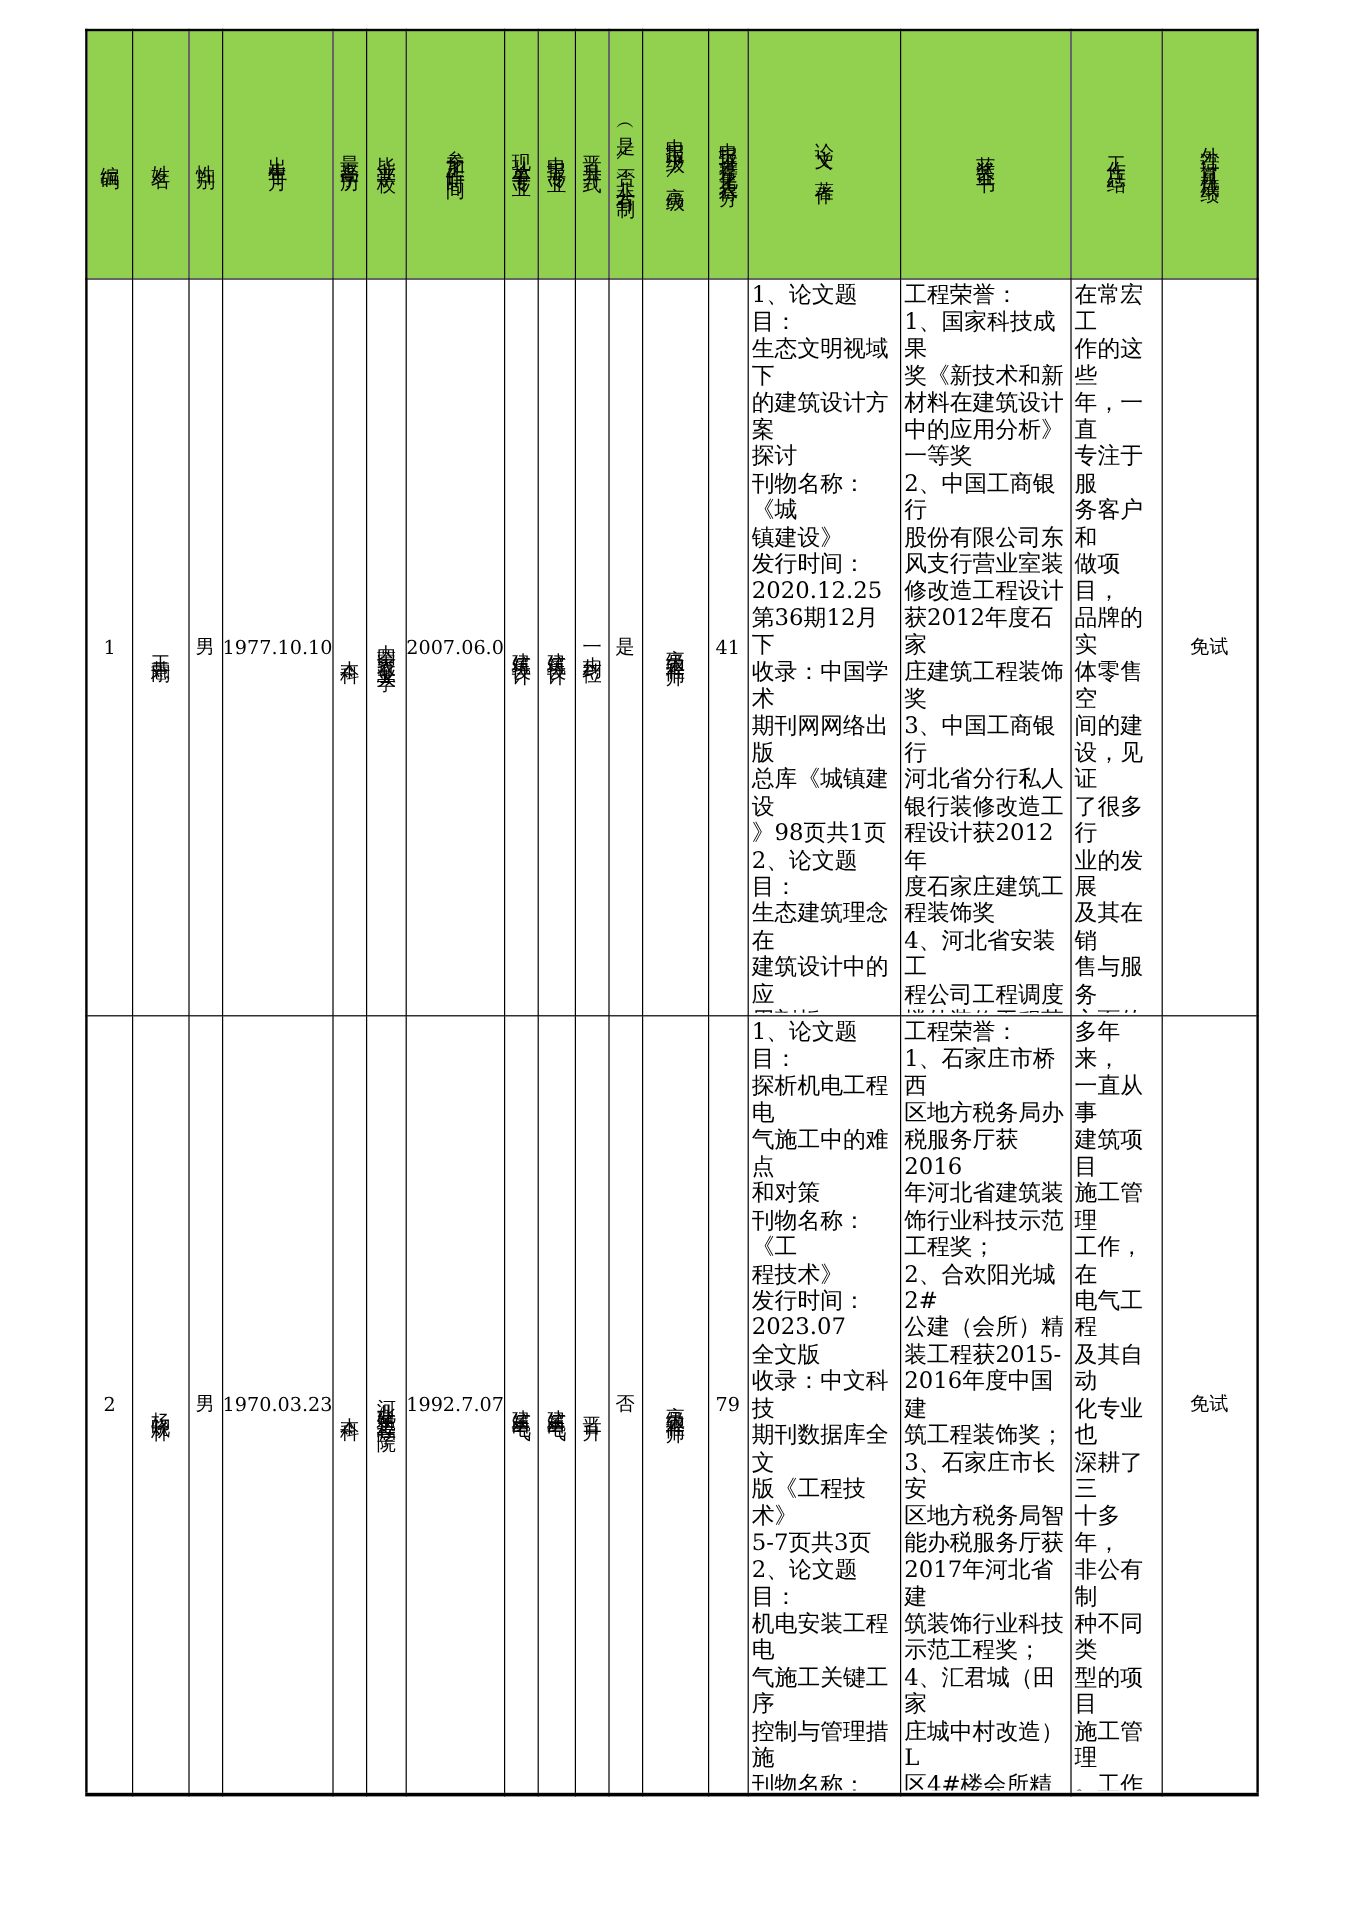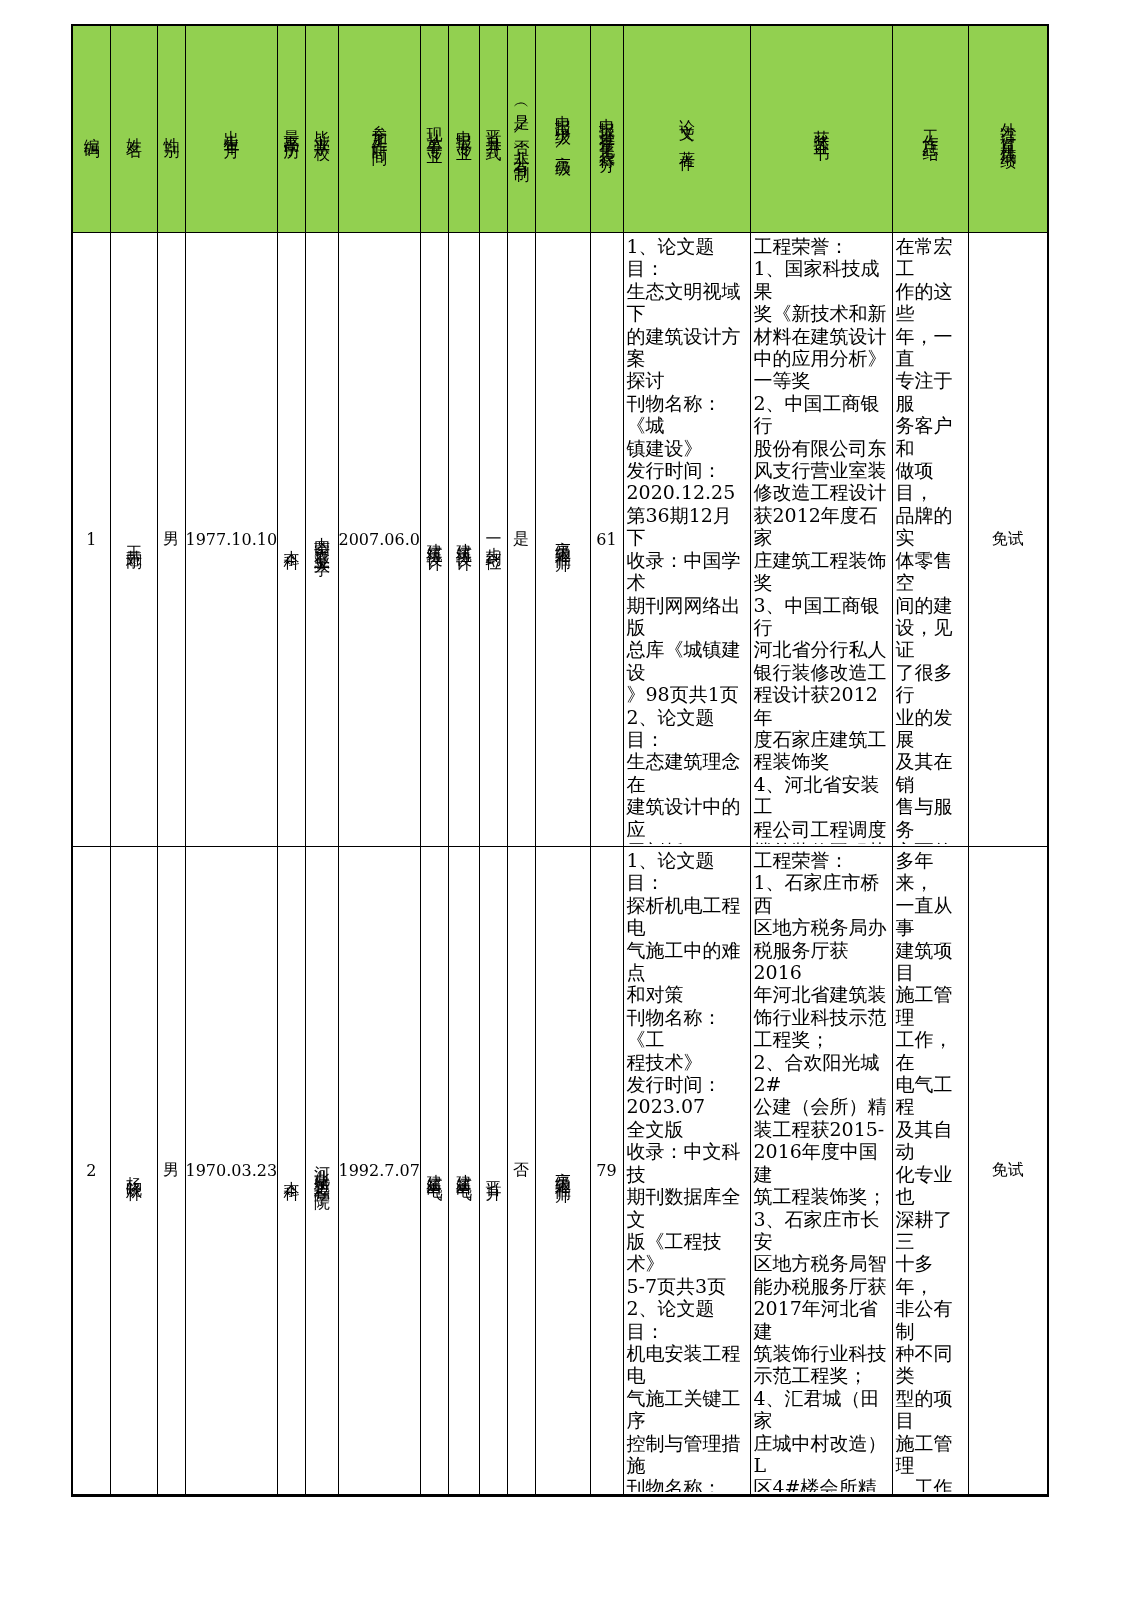--- a/index.html
+++ b/index.html
@@ -88,21 +88,21 @@
       <td><span class="h">男</span></td>
       <td><span class="num">1977.10.10</span></td>
       <td><span class="vd">本科</span></td>
       <td><span class="vd">内蒙古农业大学</span></td>
       <td><span class="num">2007.06.0</span></td>
       <td><span class="vd">建筑设计</span></td>
       <td><span class="vd">建筑设计</span></td>
       <td><span class="vd">一步到位</span></td>
       <td><span class="h">是</span></td>
       <td><span class="vd">高级工程师</span></td>
-      <td><span class="num">61</span></td>
+      <td><span class="num">41</span></td>
       <td class="long">
             <div class="longtext">1、论文题目：
 生态文明视域下
 的建筑设计方案
 探讨
 刊物名称：《城
 镇建设》
 发行时间：
 2020.12.25
 第36期12月下

